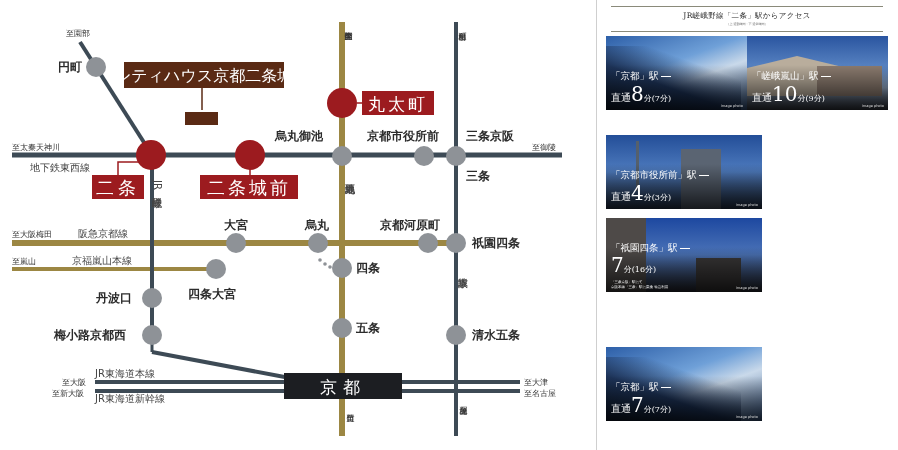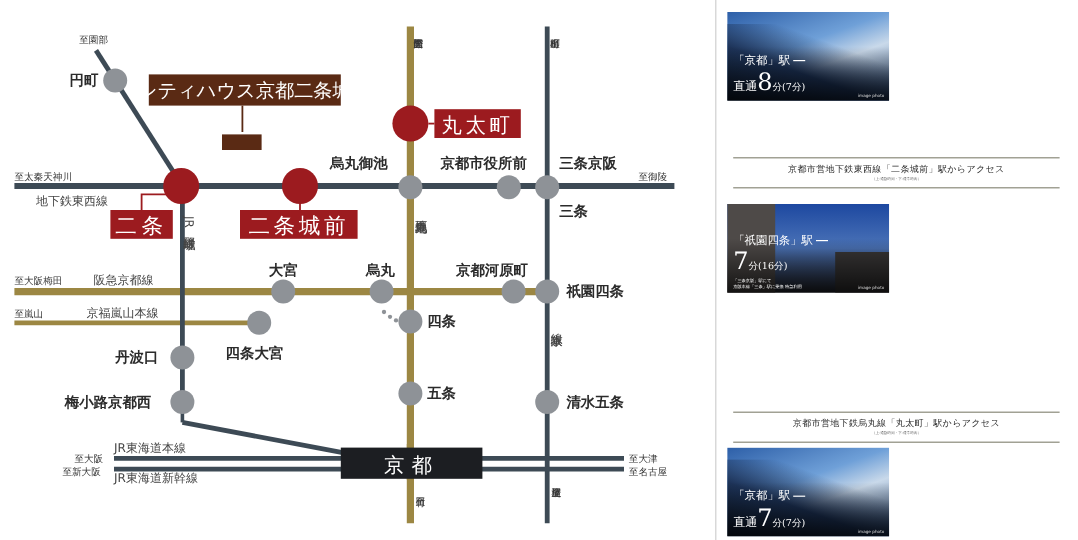--- a/index.html
+++ b/index.html
@@ -9,21 +9,21 @@
   .st-label { font-family:"DejaVu Serif", serif; font-weight:bold; fill:#2b2b2b; }
   .small { font-family:"DejaVu Serif", serif; fill:#333; }
   .line-label { font-family:"DejaVu Sans", sans-serif; fill:#444; }
   .divider { position:absolute; left:596px; top:0; width:1px; height:450px; background:#cfcfcf; }
   #panel { position:absolute; left:606px; top:0; width:282px; height:450px; }
   .section { position:absolute; left:0; width:282px; }
   .sec-head { position:relative; height:24px; border-top:1px solid #8a8a7a; border-bottom:1px solid #8a8a7a; margin:0 5px; text-align:center; }
   .sec-title { font-family:"DejaVu Serif", serif; font-size:7.5px; color:#2b2b2b; line-height:13px; padding-top:2px; white-space:nowrap; letter-spacing:0.3px; }
   .sec-sub { font-size:3px; color:#666; line-height:4px; }
   .cards { display:flex; justify-content:space-between; margin-top:4px; }
-  .card { position:relative; width:135px; height:74px; overflow:hidden; color:#fff; }
+  .card { position:relative; width:156px; height:74px; overflow:hidden; color:#fff; }
   .card .sky { position:absolute; inset:0; }
   .card .bldg { position:absolute; }
   .card .shade { position:absolute; left:0; right:0; bottom:0; height:45px; background:linear-gradient(to bottom, rgba(0,0,0,0), rgba(0,0,0,0.75)); }
   .card .st { position:absolute; left:5px; top:34px; font-family:"DejaVu Serif", serif; font-size:9.5px; white-space:nowrap; }
   .card .st .dash { display:inline-block; width:10px; height:1px; background:#fff; vertical-align:middle; margin-left:2px; }
   .card .time { position:absolute; left:5px; top:48px; font-family:"DejaVu Serif", serif; white-space:nowrap; }
   .card .time .pre { font-size:10px; }
   .card .time .num { font-size:20px; line-height:20px; }
   .card .time .unit { font-size:8px; }
   .card .note { position:absolute; left:5px; top:62px; font-size:3.5px; line-height:5px; white-space:nowrap; }
@@ -151,61 +151,75 @@
     <text x="463" y="400" style="writing-mode:tb">至淀屋橋</text>
   </g>
 </svg>
 </div>
 
 <div class="divider"></div>
 
 <div id="panel">
 
   <div class="section" style="top:6px;">
+    <div class="sec-head">
+      <div class="sec-title">JR嵯峨野線「二条」駅からアクセス</div>
+      <div class="sec-sub">（上:通勤時間・下:通常時間）</div>
+    </div>
     <div class="cards">
       <div class="card">
         <div class="sky" style="background:linear-gradient(160deg,#2d5fa8 0%,#6fa0d8 40%,#c9d9ea 60%,#3a5a88 100%);"></div>
         <div class="bldg" style="left:0;top:10px;width:135px;height:64px;background:linear-gradient(200deg,rgba(40,70,120,0) 30%,#1d3358 60%,#0e1a2c 100%);"></div>
         <div class="shade"></div>
         <div class="st"><span>「京都」駅</span><span class="dash"></span></div>
         <div class="time"><span class="pre">直通</span><span class="num">8</span><span class="unit">分</span><span class="unit">(7分)</span></div>
         <div class="img-tag">image photo</div>
       </div>
+      <div class="card">
+        <div class="sky" style="background:linear-gradient(180deg,#2a55a0 0%,#5b86c4 45%,#8fa4be 70%,#3b3f48 100%);"></div>
+        <div class="bldg" style="left:0;top:20px;width:100px;height:40px;background:#b9ad9c;clip-path:polygon(0 30%,50% 0,100% 30%,100% 100%,0 100%);"></div>
+        <div class="bldg" style="left:70px;top:30px;width:65px;height:30px;background:#8a7a6e;"></div>
+        <div class="shade"></div>
+        <div class="st"><span>「嵯峨嵐山」駅</span><span class="dash"></span></div>
+        <div class="time"><span class="pre">直通</span><span class="num">10</span><span class="unit">分</span><span class="unit">(9分)</span></div>
+        <div class="img-tag">image photo</div>
+      </div>
     </div>
   </div>
 
   <div class="section" style="top:131px;">
-    <div class="sec-head">
-      <div class="sec-title">京都市営地下鉄東西線「二条城前」駅からアクセス</div>
-      <div class="sec-sub">（上:通勤時間・下:通常時間）</div>
-    </div>
     <div class="cards">
+      <div class="card">
+        <div class="sky" style="background:linear-gradient(180deg,#234e98 0%,#4f7cbf 50%,#2a3a52 100%);"></div>
+        <div class="bldg" style="left:75px;top:14px;width:40px;height:60px;background:#5a6472;"></div>
+        <div class="bldg" style="left:30px;top:6px;width:3px;height:50px;background:#55606c;"></div>
+        <div class="shade"></div>
+        <div class="st"><span>「京都市役所前」駅</span><span class="dash"></span></div>
+        <div class="time"><span class="pre">直通</span><span class="num">4</span><span class="unit">分</span><span class="unit">(3分)</span></div>
+        <div class="img-tag">image photo</div>
+      </div>
     </div>
     <div class="cards" style="margin-top:9px;">
       <div class="card">
         <div class="sky" style="background:linear-gradient(180deg,#1d48a0 0%,#4c74b8 50%,#2a2c34 100%);"></div>
         <div class="bldg" style="left:0;top:0;width:40px;height:74px;background:#4e4a48;"></div>
         <div class="bldg" style="left:90px;top:40px;width:45px;height:34px;background:#3a3838;"></div>
         <div class="shade"></div>
         <div class="st" style="top:24px;"><span>「祇園四条」駅</span><span class="dash"></span></div>
         <div class="time" style="top:37px;"><span class="num">7</span><span class="unit">分</span><span class="unit">(16分)</span></div>
         <div class="note">
             <div>「三条京阪」駅にて</div>
             <div>京阪本線「三条」駅に乗換 特急利用</div>
           </div>
         <div class="img-tag">image photo</div>
       </div>
     </div>
   </div>
 
   <div class="section" style="top:343px;">
-    <div class="sec-head">
-      <div class="sec-title">京都市営地下鉄烏丸線「丸太町」駅からアクセス</div>
-      <div class="sec-sub">（上:通勤時間・下:通常時間）</div>
-    </div>
     <div class="cards">
       <div class="card">
         <div class="sky" style="background:linear-gradient(160deg,#2d5fa8 0%,#6fa0d8 40%,#c9d9ea 60%,#3a5a88 100%);"></div>
         <div class="bldg" style="left:0;top:10px;width:135px;height:64px;background:linear-gradient(200deg,rgba(40,70,120,0) 30%,#1d3358 60%,#0e1a2c 100%);"></div>
         <div class="shade"></div>
         <div class="st"><span>「京都」駅</span><span class="dash"></span></div>
         <div class="time"><span class="pre">直通</span><span class="num">7</span><span class="unit">分</span><span class="unit">(7分)</span></div>
         <div class="img-tag">image photo</div>
       </div>
     </div>

